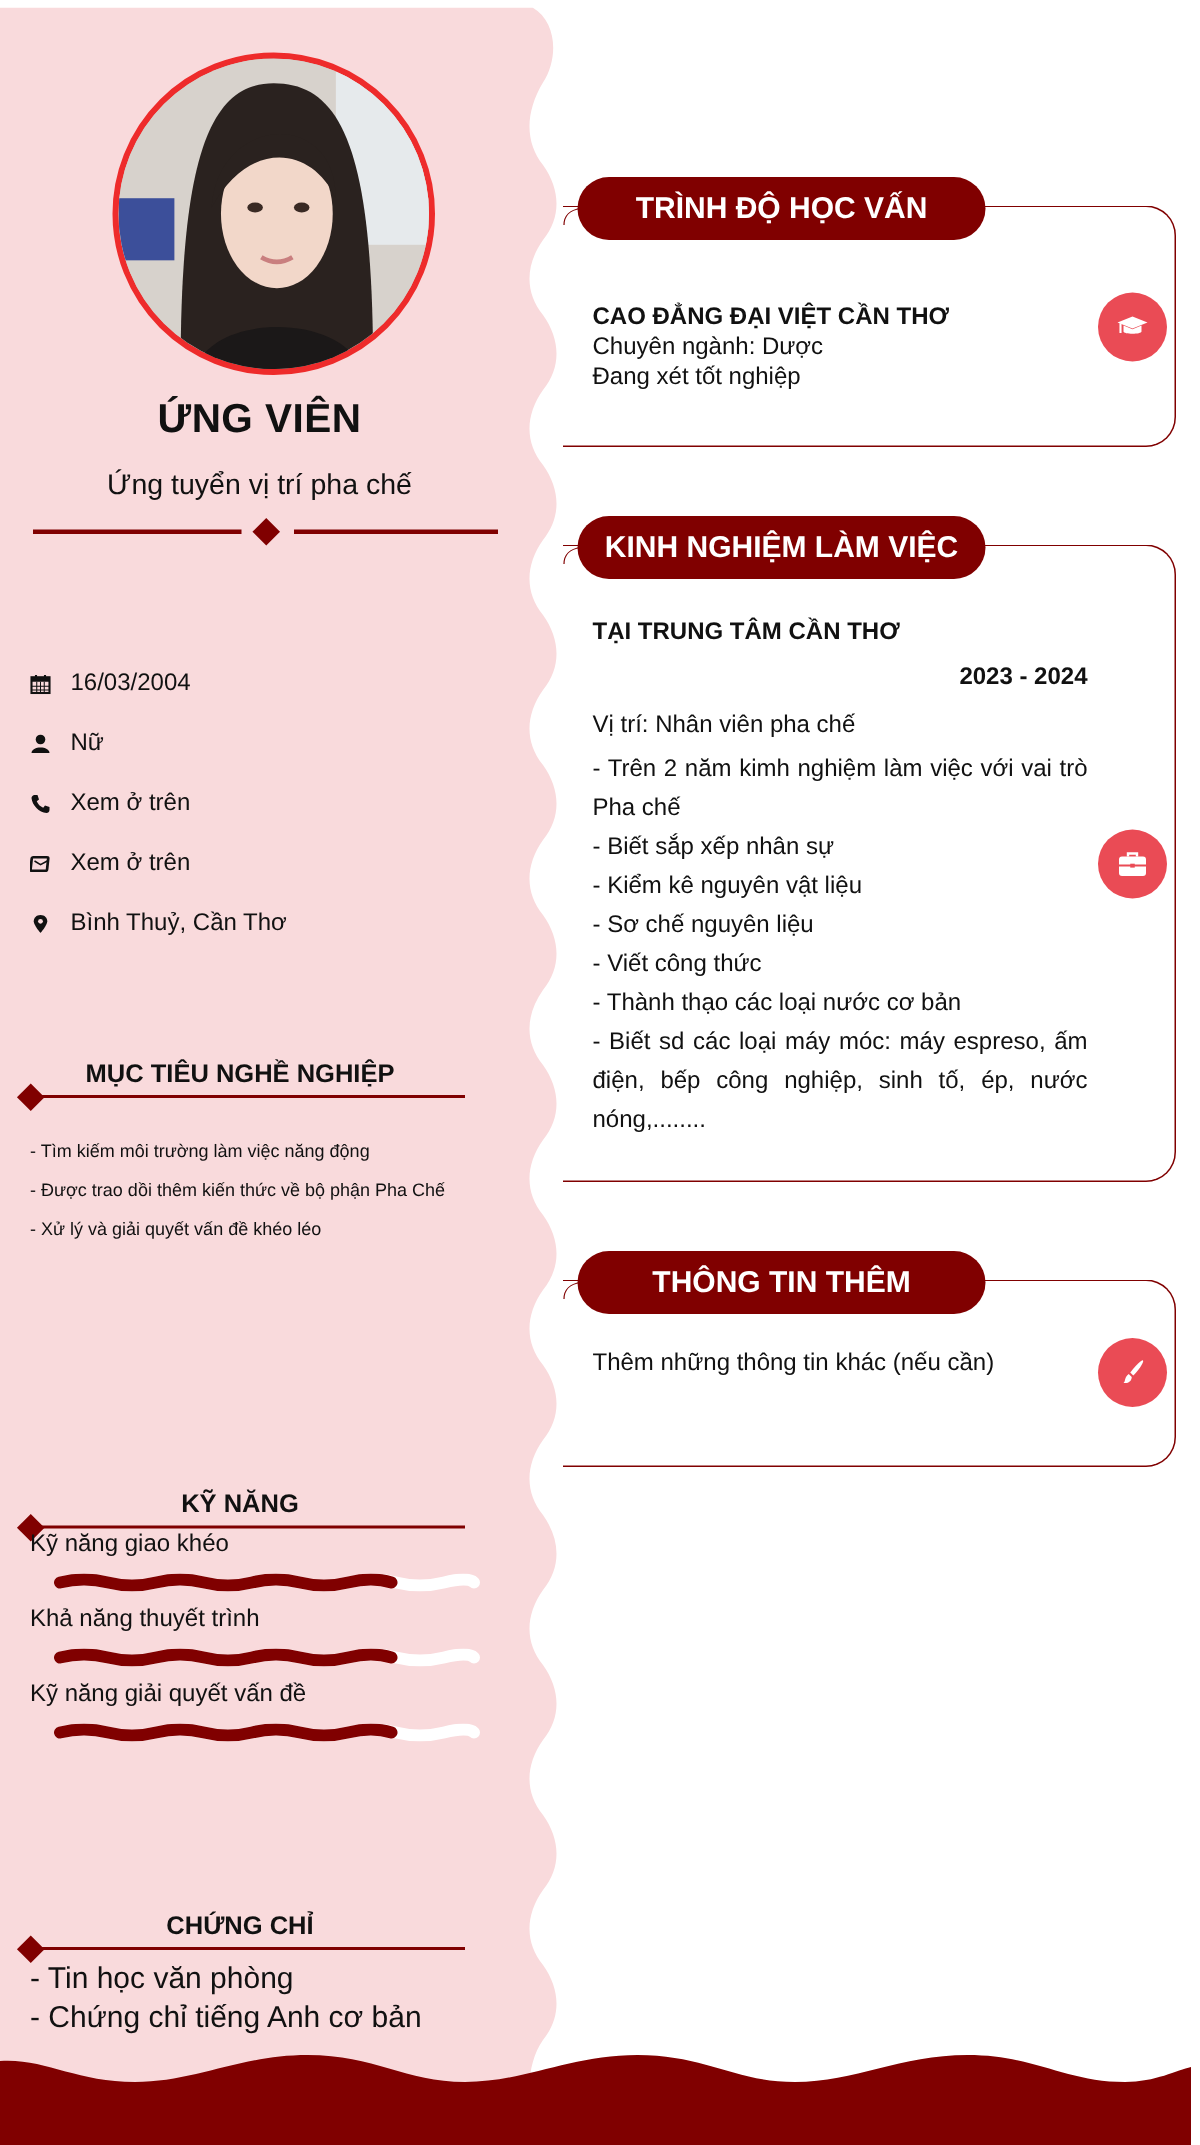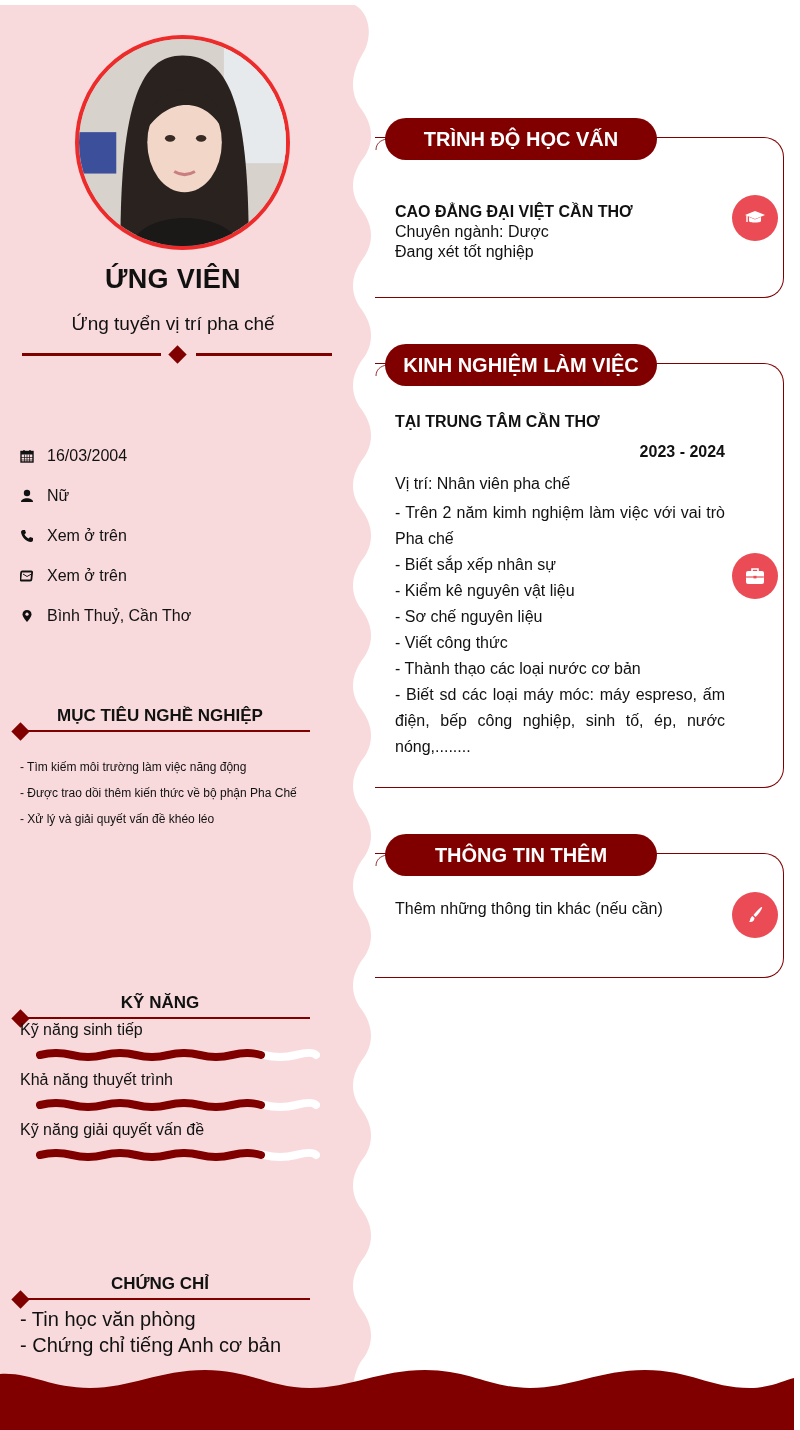--- a/index.html
+++ b/index.html
@@ -161,21 +161,21 @@
     <p>- Xử lý và giải quyết vấn đề khéo léo</p>
   </div>
 
   <div class="sec-head" style="top:965px;">
     <div class="title">KỸ NĂNG</div>
     <div class="line"></div>
     <div class="diamond"></div>
   </div>
   <div class="skills">
     <div class="skill">
-      <div class="label">Kỹ năng sinh tiếp</div>
+      <div class="label">Kỹ năng giao khéo</div>
       <svg class="bar" viewBox="0 0 284 12">
         <path d="M4,6 Q20,2 36,6 T68,6 T100,6 T132,6 T164,6 T196,6 T228,6 T260,6 T280,6" stroke="#ffffff" stroke-width="8" stroke-linecap="round" fill="none"></path>
         <path d="M4,6 Q20,2 36,6 T68,6 T100,6 T132,6 T164,6 T196,6 T225,6" stroke="#800000" stroke-width="8" stroke-linecap="round" fill="none"></path>
       </svg>
     </div>
     <div class="skill">
       <div class="label">Khả năng thuyết trình</div>
       <svg class="bar" viewBox="0 0 284 12">
         <path d="M4,6 Q20,2 36,6 T68,6 T100,6 T132,6 T164,6 T196,6 T228,6 T260,6 T280,6" stroke="#ffffff" stroke-width="8" stroke-linecap="round" fill="none"></path>
         <path d="M4,6 Q20,2 36,6 T68,6 T100,6 T132,6 T164,6 T196,6 T225,6" stroke="#800000" stroke-width="8" stroke-linecap="round" fill="none"></path>

